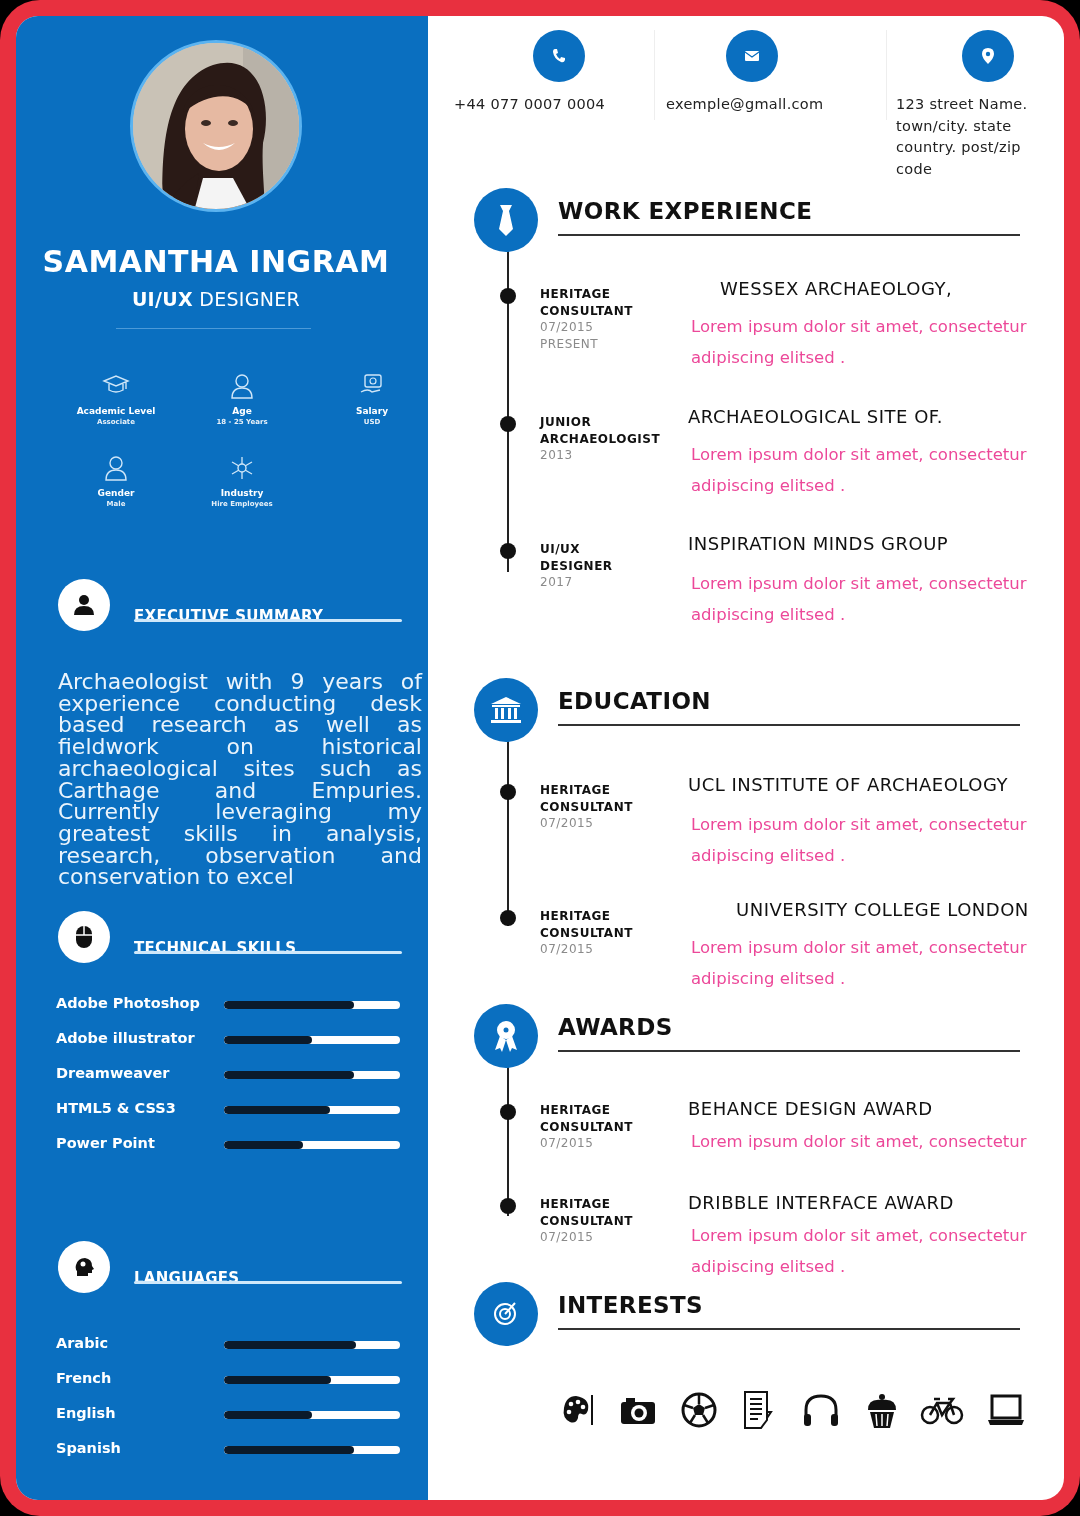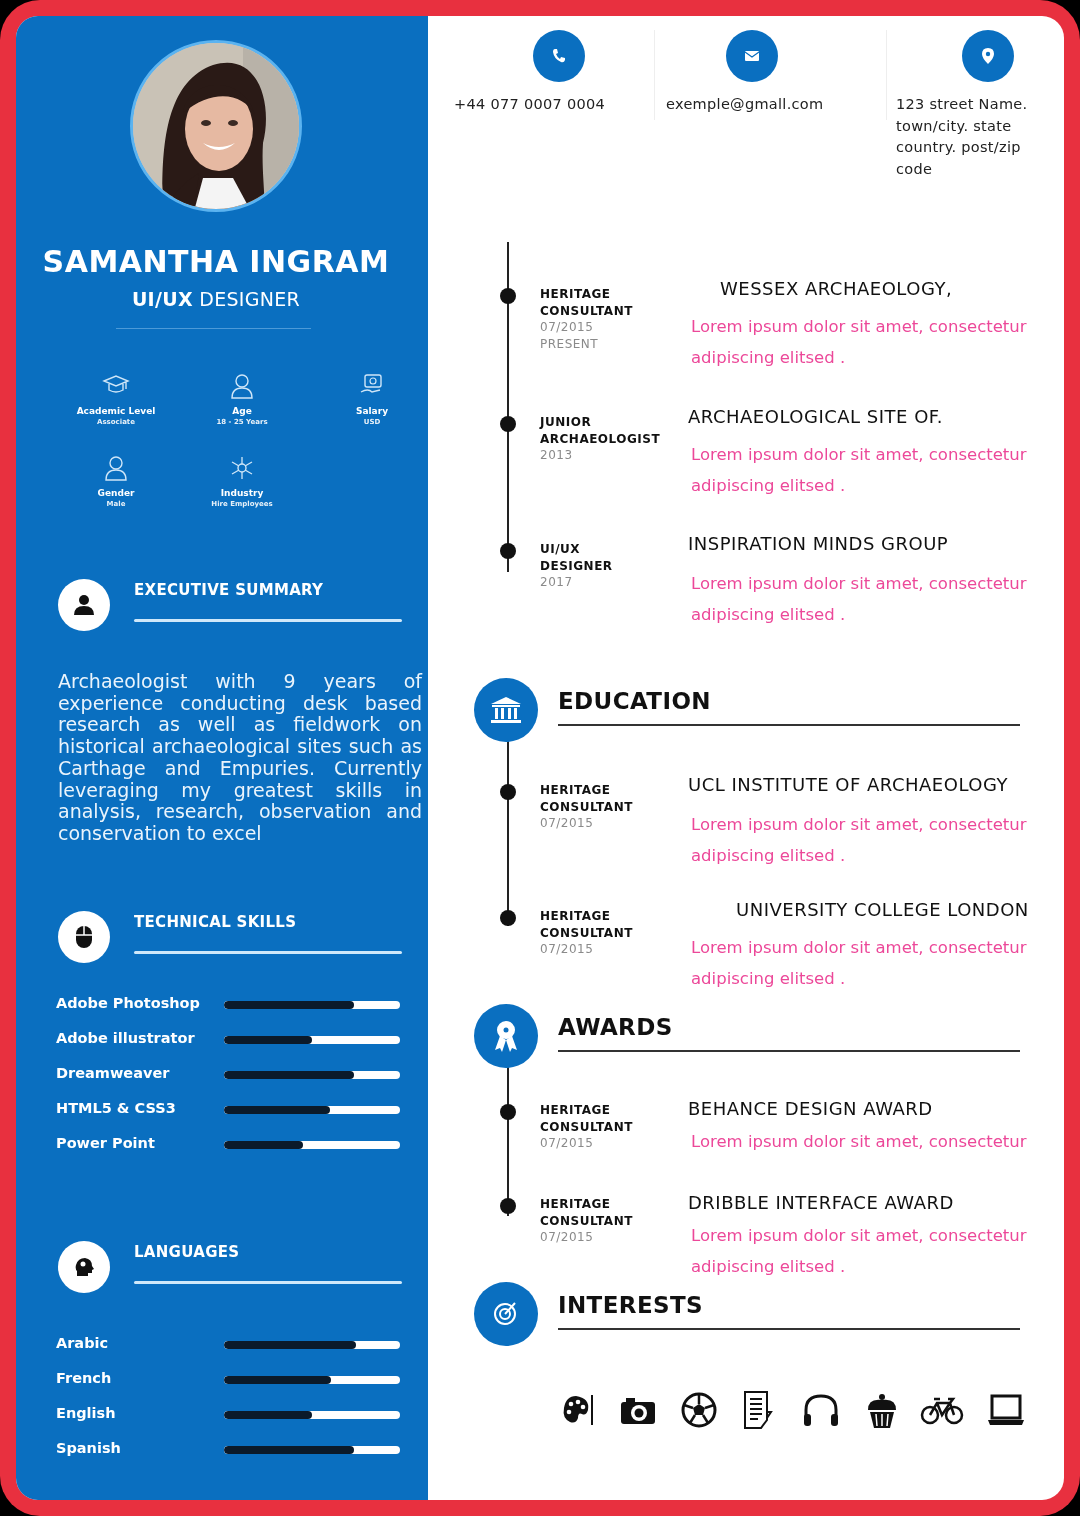--- a/index.html
+++ b/index.html
@@ -39,27 +39,27 @@
   .fact svg { display: block; margin: 0 auto 6px; }
   .fact .fl { font-size: 9px; font-weight: bold; line-height: 11px; }
   .fact .fv { font-size: 7px; font-weight: bold; line-height: 10px; opacity: 0.9; }
 
   .sec-head { position: absolute; left: 42px; width: 360px; height: 52px; }
   .sec-circle {
     position: absolute; left: 0; top: 0; width: 52px; height: 52px; border-radius: 50%;
     background: #fff; display: flex; align-items: center; justify-content: center;
   }
   .sec-title {
-    position: absolute; left: 76px; top: 2px; font-size: 15px; font-weight: bold; letter-spacing: 0.3px;
+    position: absolute; left: 76px; top: 28px; font-size: 15px; font-weight: bold; letter-spacing: 0.3px;
   }
   .sec-rule { position: absolute; left: 76px; top: 40px; width: 268px; height: 3px; background: #CFE8FA; border-radius: 2px; }
 
   .summary {
     position: absolute; left: 42px; top: 655px; width: 364px;
-    font-size: 19px; line-height: 21.7px; text-align: justify; color: #EAF4FC;
+    font-size: 22px; line-height: 21.7px; text-align: justify; color: #EAF4FC;
   }
 
   .bars { position: absolute; left: 40px; width: 346px; }
   .bar-row { position: relative; height: 35px; }
   .bar-label { position: absolute; left: 0; top: 0; font-size: 14.5px; font-weight: bold; }
   .bar-track {
     position: absolute; left: 168px; top: 6px; width: 176px; height: 8px;
     background: #fff; border-radius: 4px; overflow: hidden;
   }
   .bar-fill { height: 100%; background: #0B1A2A; border-radius: 4px; }
@@ -287,20 +287,29 @@
         <div>town/city. state</div>
         <div>country. post/zip</div>
         <div>code</div>
       </div>
     </div>
 
     <div class="timeline-line" style="top:226px;height:330px;"></div>
     <div class="timeline-line" style="top:720px;height:190px;"></div>
     <div class="timeline-line" style="top:1050px;height:150px;"></div>
 
+    <div class="m-sec" style="top:172px;">
+      <div class="m-circle">
+        <svg width="22" height="34" viewBox="0 0 22 34">
+              <path d="M5 2 H17 L14 8 L18 26 L11 33 L4 26 L8 8 Z" fill="#fff"></path>
+            </svg>
+      </div>
+      <div class="m-title">WORK EXPERIENCE</div>
+      <div class="m-rule"></div>
+    </div>
 
     <div class="entry" style="top:270px;">
       <div class="dot" style="top:2px;"></div>
       <div class="role">
             <div>HERITAGE</div>
             <div>CONSULTANT</div>
             <div class="d">07/2015</div>
             <div class="d">PRESENT</div>
           </div>
       <div class="org" style="top:-8px;margin-left:32px;">WESSEX ARCHAEOLOGY,</div>

